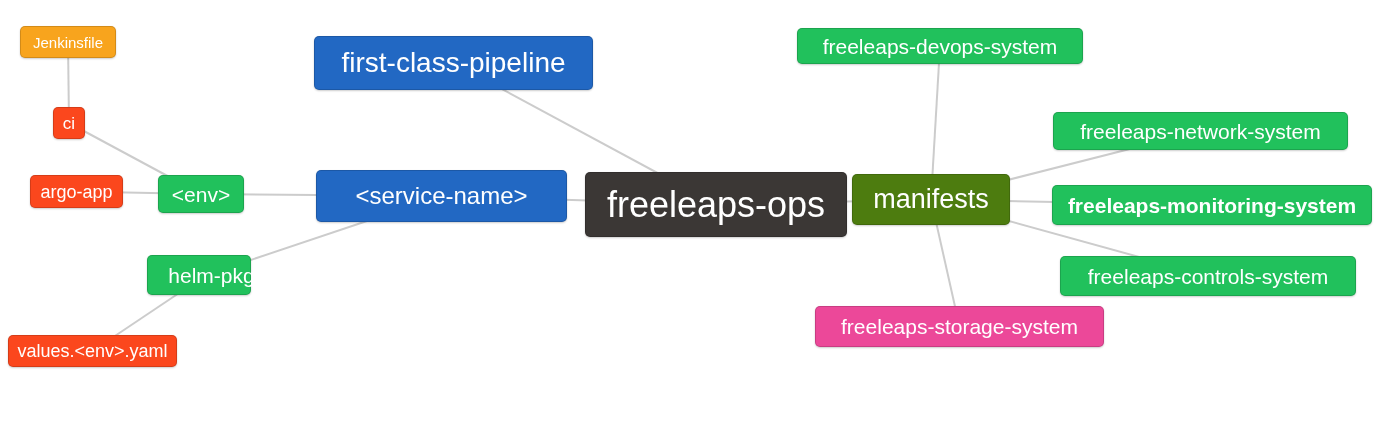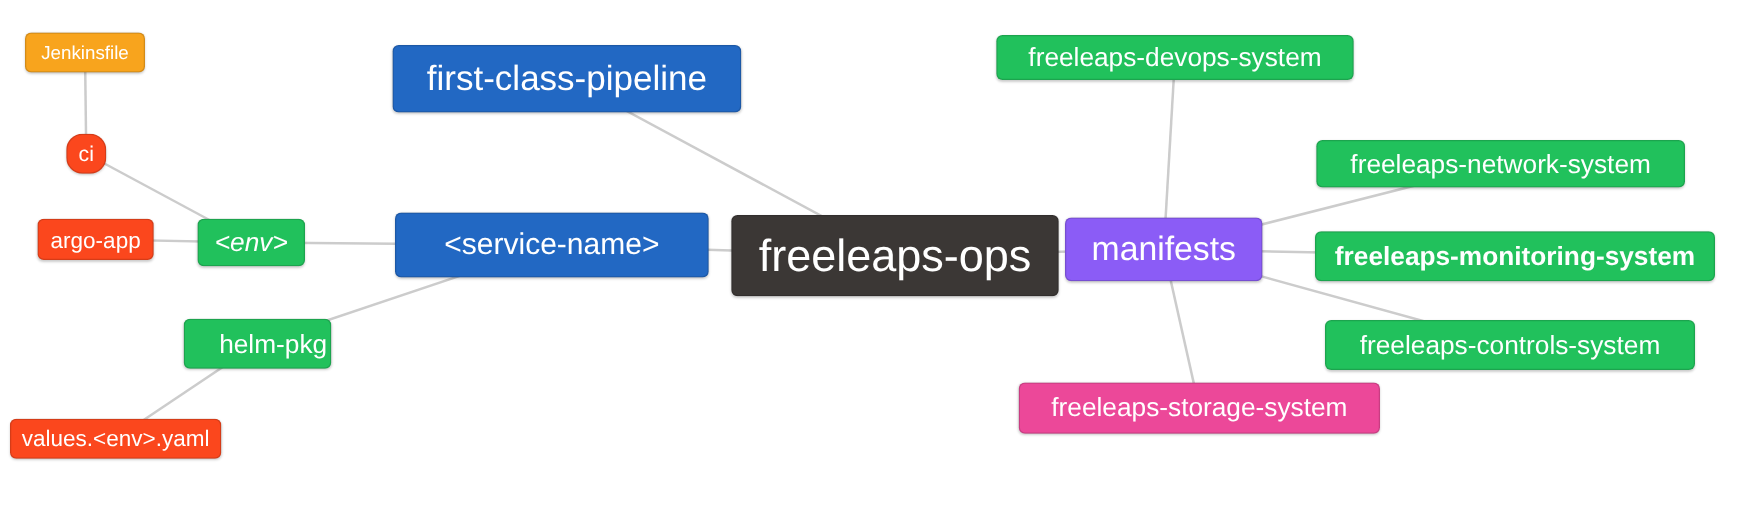--- a/index.html
+++ b/index.html
@@ -56,37 +56,37 @@
       <line x1="716" y1="204.5" x2="931" y2="199.5" stroke="#CCCCCC" stroke-width="2"></line>
       <line x1="931" y1="199.5" x2="940" y2="46" stroke="#CCCCCC" stroke-width="2"></line>
       <line x1="931" y1="199.5" x2="1200.5" y2="131" stroke="#CCCCCC" stroke-width="2"></line>
       <line x1="931" y1="199.5" x2="1212" y2="205" stroke="#CCCCCC" stroke-width="2"></line>
       <line x1="931" y1="199.5" x2="1208" y2="276" stroke="#CCCCCC" stroke-width="2"></line>
       <line x1="931" y1="199.5" x2="959.5" y2="326.5" stroke="#CCCCCC" stroke-width="2"></line>
     </svg>
 
   <div class="node" style="left: 20px; top: 26px; width: 96px; height: 32px; font-size: 15px; background: rgb(248, 164, 29); color: rgb(255, 255, 255);">Jenkinsfile</div>
 
-  <div class="node" style="left: 53px; top: 107px; width: 32px; height: 32px; font-size: 17px; background: rgb(251, 71, 29); color: rgb(255, 255, 255); border-radius: 13px;">ci</div>
+  <div class="node" style="left: 53px; top: 107px; width: 32px; height: 32px; font-size: 17px; background: rgb(251, 71, 29); color: rgb(255, 255, 255);">ci</div>
 
   <div class="node" style="left: 30px; top: 175px; width: 93px; height: 33px; font-size: 18px; background: rgb(251, 71, 29); color: rgb(255, 255, 255);">argo-app</div>
 
-  <div class="node" style="left: 158px; top: 175px; width: 86px; height: 38px; font-size: 21px; background: rgb(33, 193, 92); color: rgb(255, 255, 255); font-style: italic;">&lt;env&gt;</div>
+  <div class="node" style="left: 158px; top: 175px; width: 86px; height: 38px; font-size: 21px; background: rgb(33, 193, 92); color: rgb(255, 255, 255);">&lt;env&gt;</div>
 
   <div class="node" style="left: 316px; top: 170px; width: 251px; height: 52px; font-size: 24px; background: rgb(34, 104, 195); color: rgb(255, 255, 255);">&lt;service-name&gt;</div>
 
-  <div class="node" style="left: 147px; top: 255px; width: 118px; height: 40px; font-size: 21px; background: rgb(33, 193, 92); color: rgb(255, 255, 255); padding-left: 25px;">helm-pkg</div>
+  <div class="node" style="left: 147px; top: 255px; width: 104px; height: 40px; font-size: 21px; background: rgb(33, 193, 92); color: rgb(255, 255, 255); padding-left: 25px;">helm-pkg</div>
 
   <div class="node" style="left: 314px; top: 36px; width: 279px; height: 54px; font-size: 28px; background: rgb(34, 104, 195); color: rgb(255, 255, 255);">first-class-pipeline</div>
 
   <div class="node" style="left: 8px; top: 335px; width: 169px; height: 32px; font-size: 18px; background: rgb(251, 71, 29); color: rgb(255, 255, 255);">values.&lt;env&gt;.yaml</div>
 
   <div class="node" style="left: 585px; top: 172px; width: 262px; height: 65px; font-size: 36px; background: rgb(59, 55, 53); color: rgb(255, 255, 255);">freeleaps-ops</div>
 
-  <div class="node" style="left: 852px; top: 174px; width: 158px; height: 51px; font-size: 27px; background: #8b5cf6; color: rgb(255, 255, 255);">manifests</div>
+  <div class="node" style="left: 852px; top: 174px; width: 158px; height: 51px; font-size: 27px; background: #4d7c0f; color: rgb(255, 255, 255);">manifests</div>
 
   <div class="node" style="left: 797px; top: 28px; width: 286px; height: 36px; font-size: 21px; background: rgb(33, 193, 92); color: rgb(255, 255, 255);">freeleaps-devops-system</div>
 
   <div class="node" style="left: 1053px; top: 112px; width: 295px; height: 38px; font-size: 21px; background: rgb(33, 193, 92); color: rgb(255, 255, 255);">freeleaps-network-system</div>
 
   <div class="node" style="left: 1052px; top: 185px; width: 320px; height: 40px; font-size: 21px; background: rgb(33, 193, 92); color: rgb(255, 255, 255); font-weight: bold;">freeleaps-monitoring-system</div>
 
   <div class="node" style="left: 1060px; top: 256px; width: 296px; height: 40px; font-size: 21px; background: rgb(33, 193, 92); color: rgb(255, 255, 255);">freeleaps-controls-system</div>
 
   <div class="node" style="left: 815px; top: 306px; width: 289px; height: 41px; font-size: 21px; background: #ec4899; color: rgb(255, 255, 255);">freeleaps-storage-system</div>

